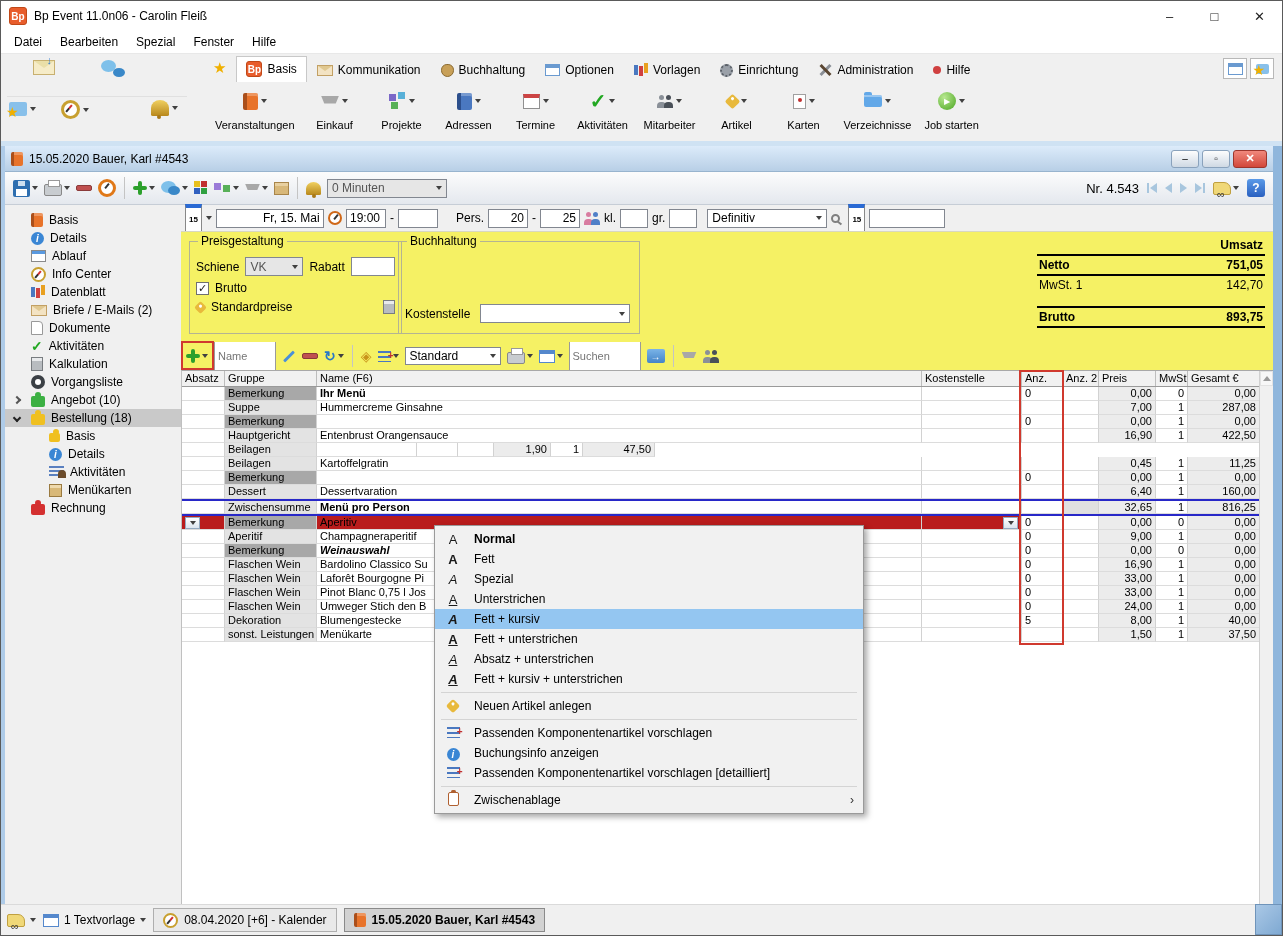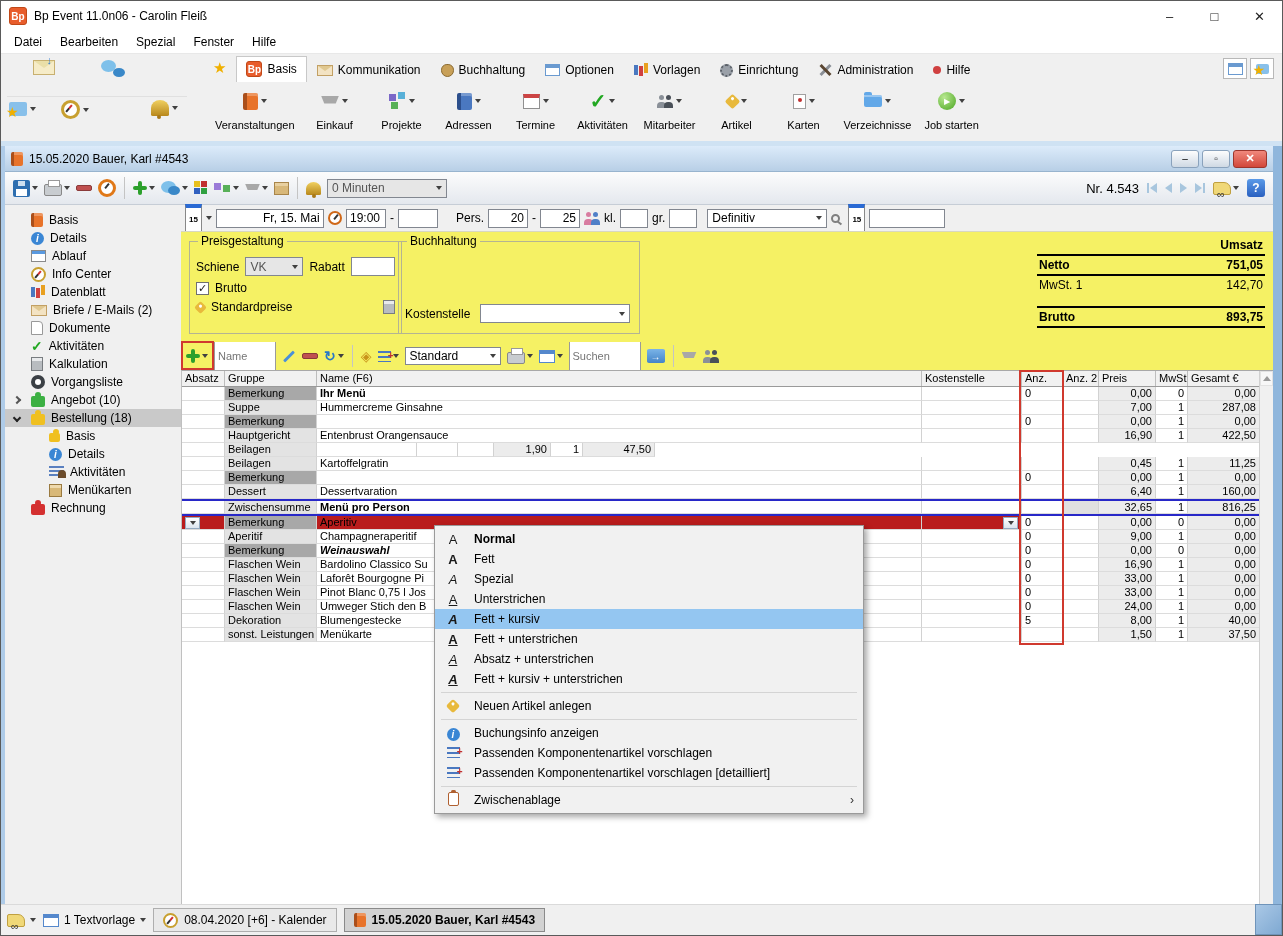--- a/index.html
+++ b/index.html
@@ -947,26 +947,26 @@
         <span class="mA fb fi fu">A</span>
         <span>Fett + kursiv + unterstrichen</span>
       </div>
     <div class="msep"></div>
     <div class="mi">
         <span class="mA"><span class="ic ic-tag" style="width:10px;height:10px"></span></span>
         <span>Neuen Artikel anlegen</span>
       </div>
     <div class="msep"></div>
     <div class="mi">
+        <span class="mA"><span class="ic ic-listplus"></span></span>
+        <span>Passenden Komponentenartikel vorschlagen</span>
+      </div>
+    <div class="mi">
         <span class="mA"><span class="ic ic-info"></span></span>
         <span>Buchungsinfo anzeigen</span>
-      </div>
-    <div class="mi">
-        <span class="mA"><span class="ic ic-listplus"></span></span>
-        <span>Passenden Komponentenartikel vorschlagen</span>
       </div>
     <div class="mi">
         <span class="mA"><span class="ic ic-listplus"></span></span>
         <span>Passenden Komponentenartikel vorschlagen [detailliert]</span>
       </div>
     <div class="msep"></div>
     <div class="mi">
         <span class="mA"><span class="ic ic-clip"></span></span>
         <span>Zwischenablage</span>
         <span class="sub">›</span>

